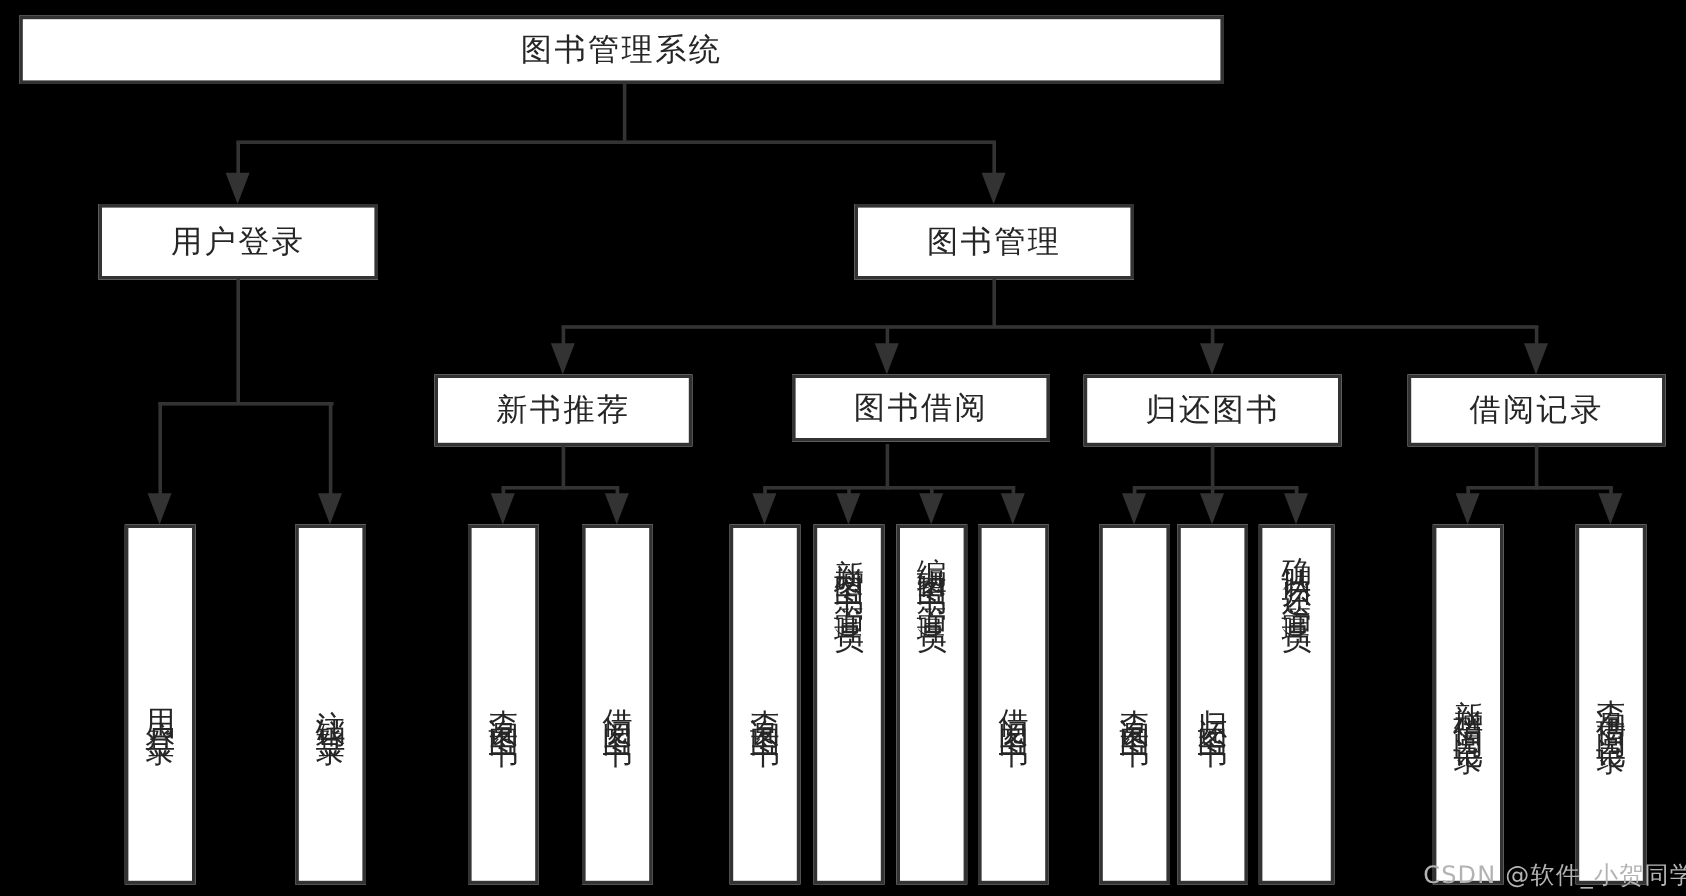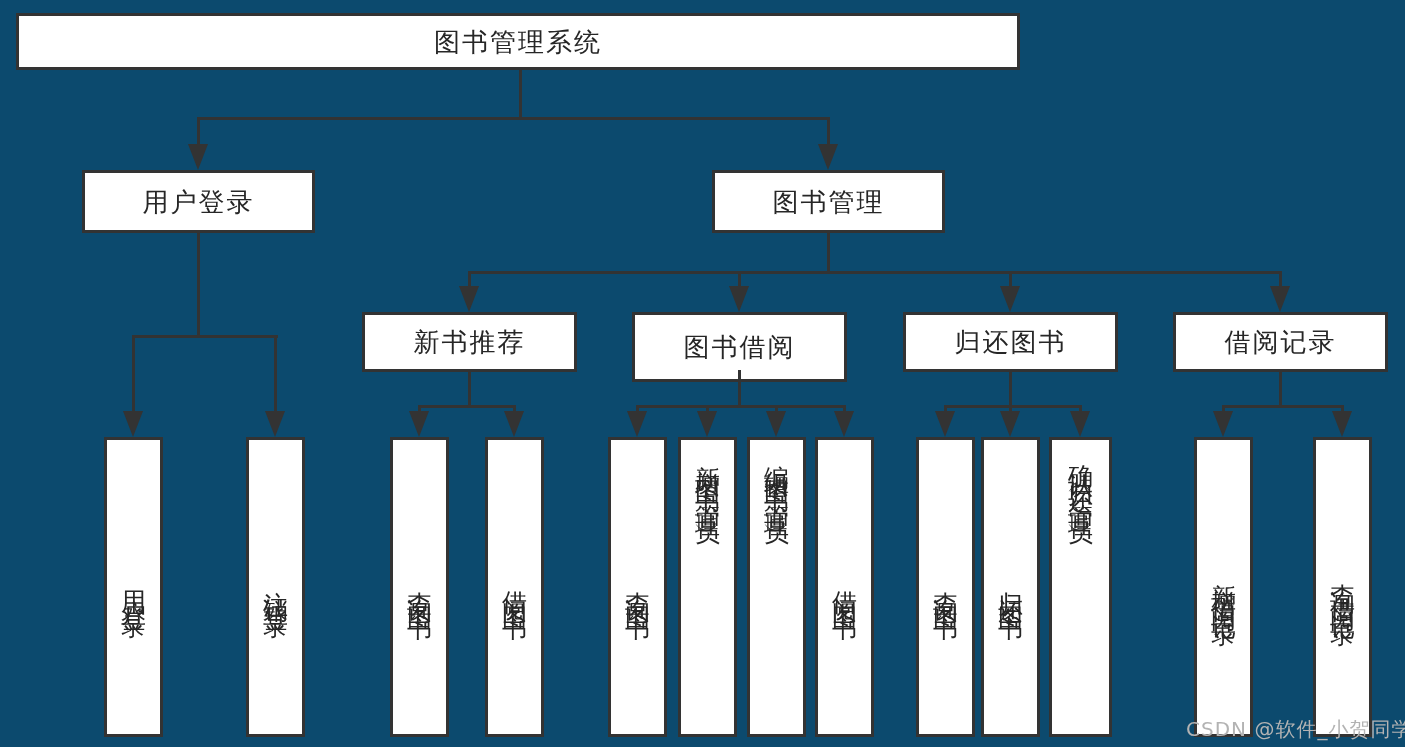--- a/index.html
+++ b/index.html
@@ -2,21 +2,21 @@
 <html><head>
 <meta charset="utf-8">
 <style>
   * { margin:0; padding:0; box-sizing:border-box; }
   html,body { background:#ffffff; }
   body {
     width:1405px; height:747px; position:relative; overflow:hidden;
     font-family:"DejaVu Sans","Liberation Sans",sans-serif;
     --line:#333333; --text:#262626; --boxbg:#ffffff; --wm:#b3b3b3;
   }
-  .stage { position:absolute; inset:0; background:#0c4a6e; }
+  .stage { position:absolute; inset:0; background:#000000; }
   .box {
     position:absolute; background:var(--boxbg); border:3px solid var(--line);
     display:flex; align-items:center; justify-content:center;
     color:var(--text); font-size:26px; letter-spacing:2px; line-height:1;
     text-align:center; white-space:nowrap;
   }
   .vbox {
     writing-mode:vertical-rl; text-orientation:mixed;
     font-size:25px; letter-spacing:8px; white-space:normal;
   }
@@ -63,22 +63,22 @@
   <div class="hline" style="left:468px;top:271px;width:814px;"></div>
   <div class="vline" style="left:468px;top:272px;height:16px;"></div>
   <div class="arrow" style="left:459px;top:286px;"></div>
   <div class="vline" style="left:738px;top:272px;height:16px;"></div>
   <div class="arrow" style="left:729px;top:286px;"></div>
   <div class="vline" style="left:1009px;top:272px;height:16px;"></div>
   <div class="arrow" style="left:1000px;top:286px;"></div>
   <div class="vline" style="left:1279px;top:272px;height:16px;"></div>
   <div class="arrow" style="left:1270px;top:286px;"></div>
 
-  <div class="box" style="left:362px;top:312px;width:215px;height:60px;">新书推荐</div>
-  <div class="box" style="left:632px;top:312px;width:215px;height:70px;">图书借阅</div>
+  <div class="box" style="left:362px;top:312px;width:215px;height:60px;font-family:Liberation Serif, serif;">新书推荐</div>
+  <div class="box" style="left:660px;top:312px;width:215px;height:56px;">图书借阅</div>
   <div class="box" style="left:903px;top:312px;width:215px;height:60px;">归还图书</div>
   <div class="box" style="left:1173px;top:312px;width:215px;height:60px;">借阅记录</div>
 
   <div class="vline" style="left:468px;top:370px;height:38px;"></div>
   <div class="hline" style="left:418px;top:405px;width:98px;"></div>
   <div class="vline" style="left:418px;top:406px;height:7px;"></div>
   <div class="arrow" style="left:409px;top:411px;"></div>
   <div class="vline" style="left:513px;top:406px;height:7px;"></div>
   <div class="arrow" style="left:504px;top:411px;"></div>
 

